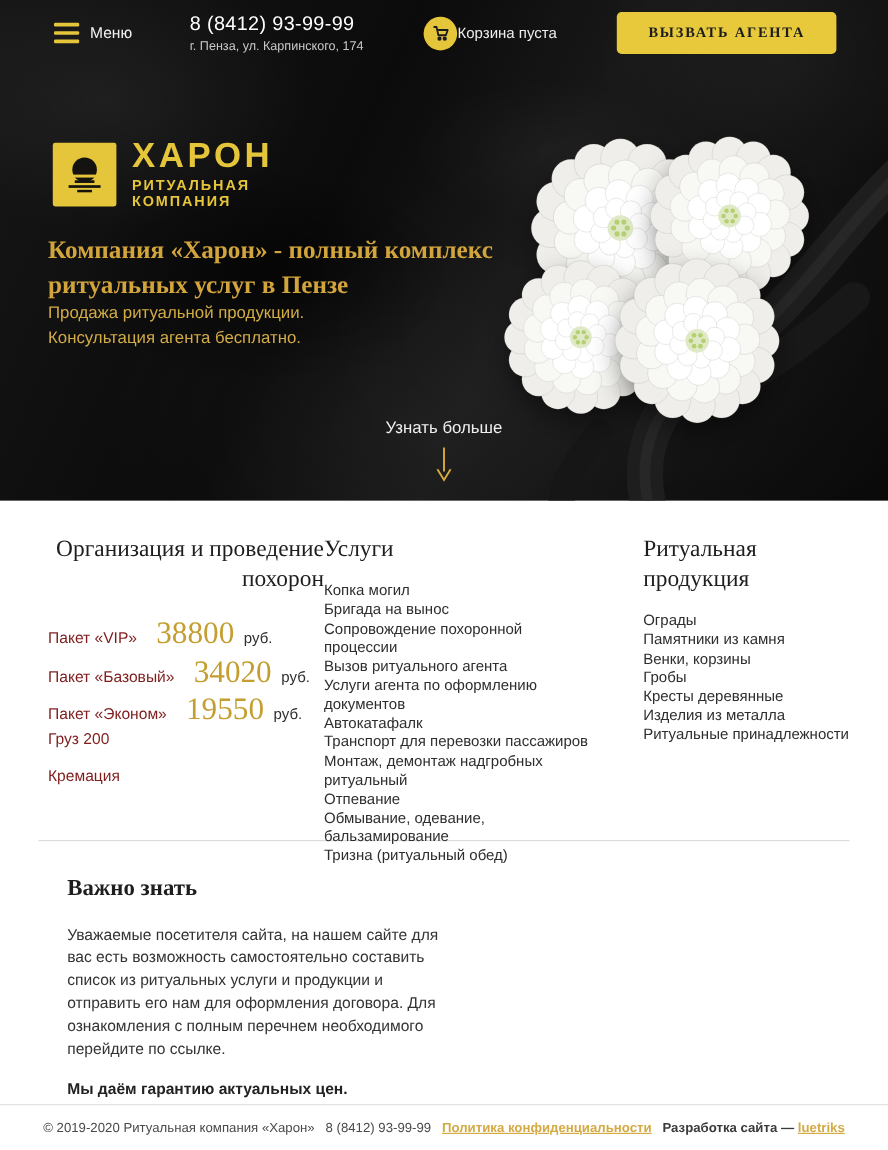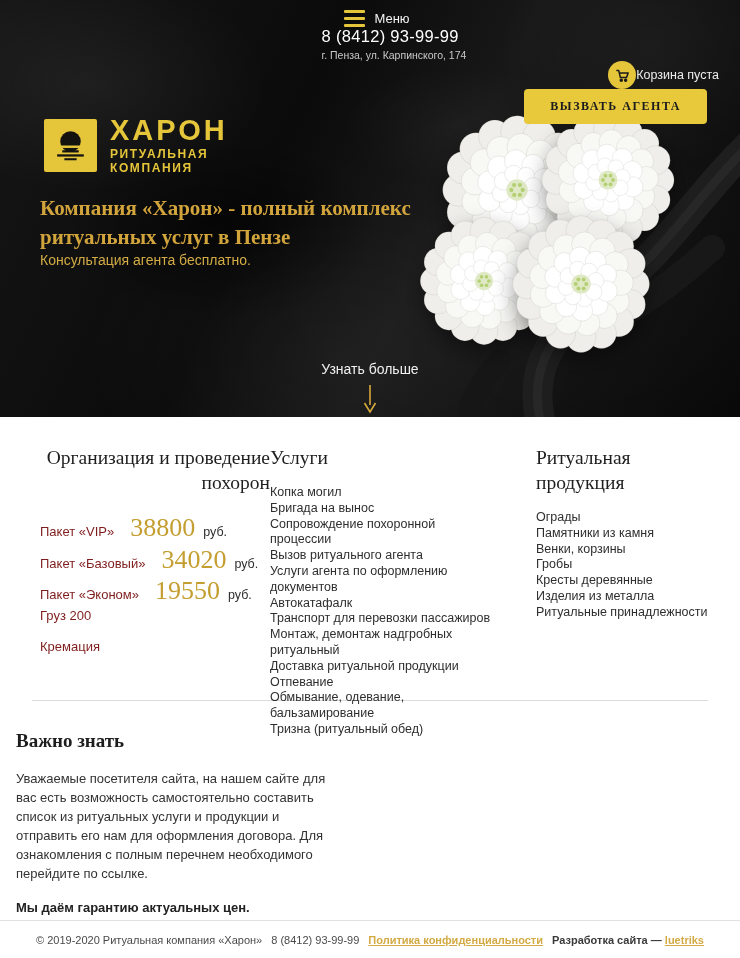--- a/index.html
+++ b/index.html
@@ -15,21 +15,21 @@
       radial-gradient(ellipse 260px 200px at 88% 12%, rgba(255,255,255,0.04), transparent 60%),
       radial-gradient(ellipse 420px 260px at 45% 85%, rgba(255,255,255,0.035), transparent 60%),
       radial-gradient(ellipse 220px 130px at 30% 55%, rgba(0,0,0,0.55), transparent 70%),
       radial-gradient(ellipse 180px 90px at 62% 30%, rgba(255,255,255,0.03), transparent 65%),
       radial-gradient(ellipse 500px 300px at 75% 65%, rgba(255,255,255,0.022), transparent 60%),
       linear-gradient(115deg,#161616 0%,#0b0b0b 38%,#181818 58%,#090909 100%);
   }
   .hero-art { position:absolute; inset:0; }
 
   .header { position:absolute; top:10px; left:0; right:0; z-index:3;
-            display:flex; align-items:center; padding:0 21px;flex-direction:column; }
+            display:flex; align-items:center; padding:0 31px; }
   .menu-btn { display:flex; align-items:center; gap:9px; margin-left:14px; cursor:pointer; }
   .burger { display:inline-flex; flex-direction:column; gap:4px; }
   .burger i { display:block; width:21px; height:3px; background:#e5c53a; border-radius:1px; }
   .menu-label { color:#f2f2f2; font-size:13px; }
   .phone-block { margin-left:48px; text-align:left; }
   .phone-num { color:#ffffff; font-size:16.5px; letter-spacing:0.3px; }
   .phone-addr { color:#c9c9c9; font-size:10.5px; margin-top:3px; }
   .cart { display:flex; align-items:center; margin-left:auto; cursor:pointer; }
   .cart-circle { width:28px; height:28px; border-radius:50%; background:#e5c53a;
                  display:flex; align-items:center; justify-content:center; }
@@ -44,21 +44,21 @@
   .logo-title { font-family:"Liberation Sans", sans-serif; font-weight:700; font-size:29px;
                 letter-spacing:3px; color:#e5c53a; line-height:28px; }
   .logo-sub { font-size:12px; letter-spacing:1.6px; color:#e5c53a; font-weight:700; margin-top:3px; line-height:14px; }
 
   .hero-heading { position:absolute; top:194px; left:40px; width:390px; z-index:3;
                   font-family:"Liberation Serif", serif; font-weight:700;
                   font-size:21px; line-height:29px; color:#d2a43c; }
   .hero-sub { position:absolute; top:250px; left:40px; z-index:3;
               font-size:14px; line-height:21px; color:#d3ac46; }
 
-  .scroll-more { position:absolute; top:360px; left:0; right:0; z-index:3; text-align:center; }
+  .scroll-more { position:absolute; top:348px; left:0; right:0; z-index:3; text-align:center; }
   .scroll-label { color:#f0f0f0; font-size:14px; cursor:pointer; }
   .scroll-arrow { display:block; margin:6px auto 0; }
 
   
   .content { display:flex; height:283px; padding:28px 30px 0 40px; }
   .col-title { font-family:"Liberation Serif", serif; font-weight:400; font-size:19.5px;
                line-height:25px; color:#1e1e1e; margin-bottom:15px; }
   .col-packages { width:230px;text-align:right; }
   .col-services { width:228px; }
   .col-products { flex:1;margin-left:38px; }
@@ -68,21 +68,21 @@
   .pkg-label { font-size:13px; color:#7f1d1d; }
   .pkg-price { font-family:"Liberation Serif", serif; font-size:26px; color:#c49e30; }
   .pkg-cur { font-size:12.5px; color:#2e2e2e; margin-left:-8px; }
 
   .plain-list { list-style:none; }
   .plain-list li { font-size:12.5px; line-height:15.8px; color:#2e2e2e; }
 
   .divider { border:none; border-top:1px solid #dcdcdc; margin:0 32px; }
 
   
-  .notice { height:219px; padding:29px 16px 0; }
+  .notice { height:219px; padding:29px 56px 0; }
   .notice-title { font-family:"Liberation Serif", serif; font-weight:700; font-size:19px; color:#1e1e1e; }
   .notice-text { width:312px; margin-top:17px; font-size:13px; line-height:19px; color:#333; }
   .notice-strong { margin-top:17px; font-size:13px; font-weight:700; color:#222; }
 
   
   .footer { height:38px; border-top:1px solid #e2e2e2; display:flex; align-items:center;
             justify-content:space-between; padding:0 36px; font-size:11px; color:#4a4a4a; }
   .footer a { color:#d3aa44; text-decoration:underline;font-weight:bold; }
   .footer .credits { font-weight:700; color:#3a3a3a; }
 </style>
@@ -377,20 +377,21 @@
         <div class="logo-title">ХАРОН</div>
         <div class="logo-sub">
           <div>РИТУАЛЬНАЯ</div>
           <div>КОМПАНИЯ</div>
         </div>
       </div>
     </div>
 
     <h1 class="hero-heading">Компания «Харон» - полный комплекс ритуальных услуг в Пензе</h1>
     <div class="hero-sub">
+      <div>Продажа ритуальной продукции.</div>
       <div>Консультация агента бесплатно.</div>
     </div>
 
     <div class="scroll-more">
       <span class="scroll-label">Узнать больше</span>
       <svg class="scroll-arrow" width="16" height="30" viewBox="0 0 16 30">
         <line x1="8" y1="1" x2="8" y2="21" stroke="#d8a93c" stroke-width="1.6"></line>
         <path d="M2.5 19 L8 28 L13.5 19" fill="none" stroke="#d8a93c" stroke-width="1.6"></path>
       </svg>
     </div>
@@ -429,21 +430,20 @@
       <h2 class="col-title">Услуги</h2>
       <ul class="plain-list">
         <li>Копка могил</li>
         <li>Бригада на вынос</li>
         <li>Сопровождение похоронной процессии</li>
         <li>Вызов ритуального агента</li>
         <li>Услуги агента по оформлению документов</li>
         <li>Автокатафалк</li>
         <li>Транспорт для перевозки пассажиров</li>
         <li>Монтаж, демонтаж надгробных ритуальный</li>
-        <li>Доставка ритуальной продукции</li>
         <li>Отпевание</li>
         <li>Обмывание, одевание, бальзамирование</li>
         <li>Тризна (ритуальный обед)</li>
       </ul>
     </div>
 
     <div class="col-products">
       <h2 class="col-title">Ритуальная продукция</h2>
       <ul class="plain-list">
         <li>Ограды</li>

